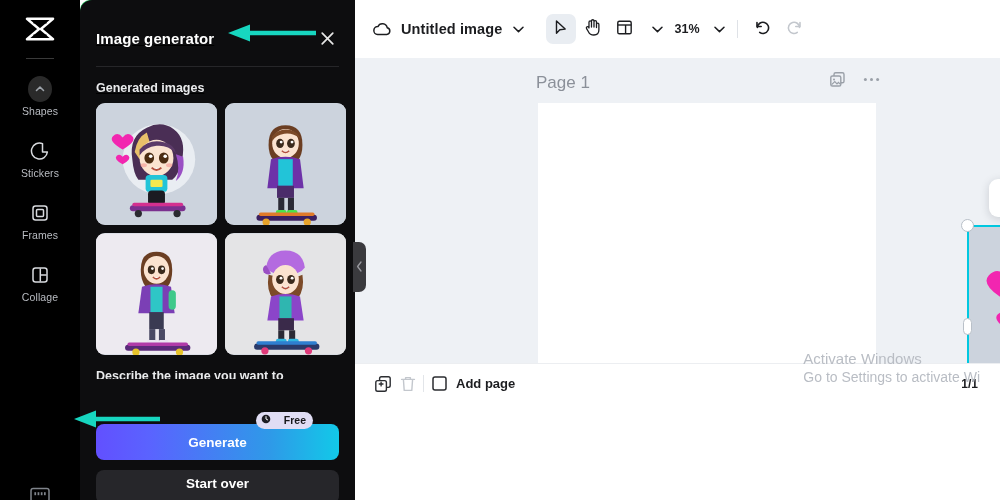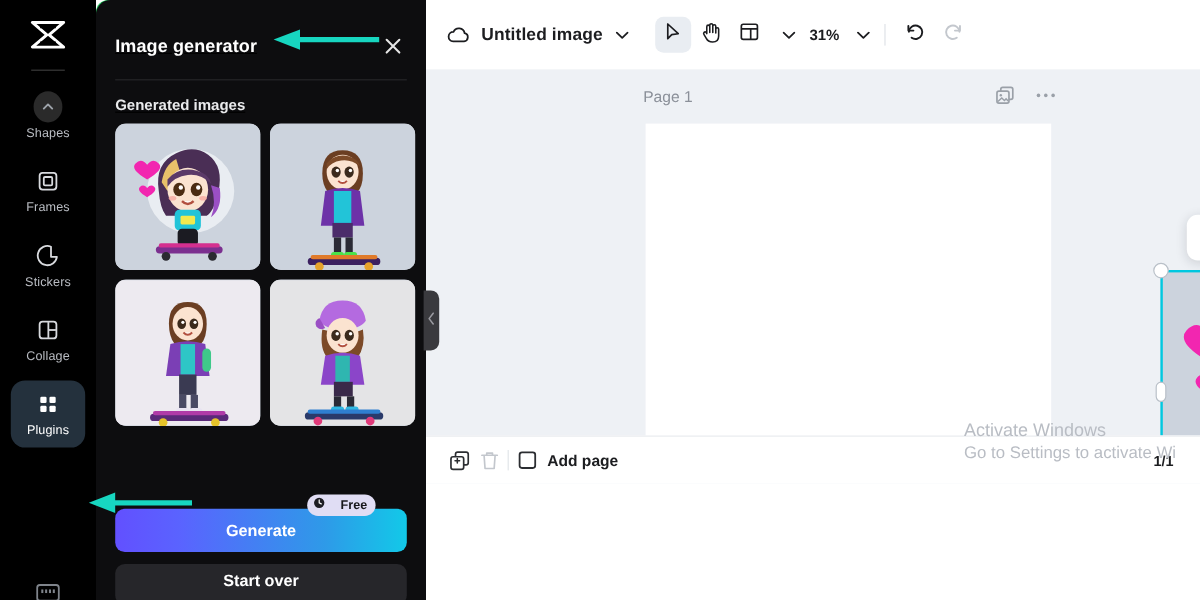--- a/index.html
+++ b/index.html
@@ -101,21 +101,21 @@
   .tool-cluster { position:absolute; left:50%; transform:translateX(-50%); display:flex; align-items:center; gap:2px; }
   .tbtn {
     width:30px;height:30px;border-radius:7px; display:flex;align-items:center;justify-content:center;
     cursor:pointer; background:transparent;
   }
   .tbtn.sel { background:#e9edf2; }
   .zoomlabel { font-size:12.5px; color:#1c1d20; font-weight:bold; margin:0 2px 0 8px; }
   .vsep { width:1px; height:18px; background:#dfe2e7; margin:0 8px; }
 
   .canvas-area { flex:1; position:relative; background:#eef1f5; overflow:hidden; }
-  .page-label { position:absolute; left:181px; top:15px; font-size:13px; color:#8b9099;text-align:right; }
+  .page-label { position:absolute; left:181px; top:15px; font-size:17px; color:#8b9099;text-align:right; }
   .page-actions { position:absolute; right:120px; top:12px; display:flex; align-items:center; gap:16px; }
   .pg-ico { width:18px;height:18px; cursor:pointer; display:flex;align-items:center;justify-content:center; color:#9aa0a8;}
   .artboard {
     position:absolute; left:183px; top:45px; width:338px; height:333px;
     background:#fff;
   }
   .sel-img { position:absolute; left:612px; top:167px; width:203px; height:202px; }
   .sel-img svg { width:100%; height:100%; display:block; }
   .sel-box { position:absolute; left:612px; top:167px; width:203px; height:202px; border:2px solid #00c8e0; box-sizing:border-box; pointer-events:none;}
   .h {
@@ -170,58 +170,47 @@
             </svg>
         </span>
       </span>
       <span class="ri-lab">Shapes</span>
     </div>
 
 
     <div class="rail-item">
       <span class="ri-ico">
         <svg width="20" height="20" viewBox="0 0 20 20">
-            <rect x="3" y="3" width="14" height="14" rx="2.5" fill="none" stroke="#d8dade" stroke-width="1.5"></rect>
-            <rect x="6.5" y="6.5" width="7" height="7" rx="1" fill="none" stroke="#d8dade" stroke-width="1.5"></rect>
-          </svg>
-      </span>
-      <span class="ri-lab">Frames</span>
+            <path d="M12.5 2.6 A8 8 0 1 0 17.4 11 L12.5 11 Z" fill="none" stroke="#d8dade" stroke-width="1.5" stroke-linejoin="round"></path>
+          </svg>
+      </span>
+      <span class="ri-lab">Stickers</span>
     </div>
 
     <div class="rail-item">
       <span class="ri-ico">
         <svg width="20" height="20" viewBox="0 0 20 20">
-            <path d="M12.5 2.6 A8 8 0 1 0 17.4 11 L12.5 11 Z" fill="none" stroke="#d8dade" stroke-width="1.5" stroke-linejoin="round"></path>
-          </svg>
-      </span>
-      <span class="ri-lab">Stickers</span>
+            <rect x="3" y="3" width="14" height="14" rx="2.5" fill="none" stroke="#d8dade" stroke-width="1.5"></rect>
+            <rect x="6.5" y="6.5" width="7" height="7" rx="1" fill="none" stroke="#d8dade" stroke-width="1.5"></rect>
+          </svg>
+      </span>
+      <span class="ri-lab">Frames</span>
     </div>
 
     <div class="rail-item">
       <span class="ri-ico">
         <svg width="20" height="20" viewBox="0 0 20 20">
             <rect x="3" y="3" width="14" height="14" rx="2.5" fill="none" stroke="#d8dade" stroke-width="1.5"></rect>
             <path d="M10.3 3.4 L10.3 16.6" stroke="#d8dade" stroke-width="1.5"></path>
             <path d="M10.3 10 L16.6 10" stroke="#d8dade" stroke-width="1.5"></path>
           </svg>
       </span>
       <span class="ri-lab">Collage</span>
     </div>
 
-    <div class="rail-item active">
-      <span class="ri-ico">
-        <svg width="20" height="20" viewBox="0 0 20 20">
-          <rect x="3.6" y="3.6" width="5.2" height="5.2" rx="1.1" fill="#fff"></rect>
-          <rect x="11.2" y="3.6" width="5.2" height="5.2" rx="1.1" fill="#fff"></rect>
-          <rect x="3.6" y="11.2" width="5.2" height="5.2" rx="1.1" fill="#fff"></rect>
-          <rect x="11.2" y="11.2" width="5.2" height="5.2" rx="1.1" fill="#fff"></rect>
-        </svg>
-      </span>
-      <span class="ri-lab">Plugins</span>
-    </div>
 
     <div class="rail-bottom">
       <span>
         <svg width="22" height="18" viewBox="0 0 22 18">
             <rect x="2" y="2.5" width="18" height="13" rx="2.2" fill="none" stroke="#7f848b" stroke-width="1.5"></rect>
             <rect x="5.4" y="6.2" width="1.7" height="3" fill="#7f848b"></rect>
             <rect x="8.6" y="6.2" width="1.7" height="3" fill="#7f848b"></rect>
             <rect x="11.8" y="6.2" width="1.7" height="3" fill="#7f848b"></rect>
             <rect x="15" y="6.2" width="1.7" height="3" fill="#7f848b"></rect>
           </svg>
@@ -351,20 +340,21 @@
             <rect x="52" y="87" width="9" height="5" rx="2" fill="#2fb6e0"></rect>
             <rect x="24" y="91" width="54" height="5" rx="2.5" fill="#2a3a6a"></rect>
             <rect x="26" y="89" width="50" height="3" rx="1.5" fill="#2f7fd0"></rect>
             <circle cx="33" cy="97" r="3" fill="#e03a7a"></circle>
             <circle cx="69" cy="97" r="3" fill="#e03a7a"></circle>
           </g>
         </svg>
       </div>
     </div>
 
+    <div class="prompt-label">Describe the image you want to</div>
 
     <div class="free-badge">
       <span>
         <svg width="10" height="10" viewBox="0 0 10 10">
               <circle cx="5" cy="5" r="4.3" fill="#1d1d24"></circle>
               <path d="M5 2.6 L5 5 L6.7 5.9" stroke="#fff" stroke-width="1" fill="none" stroke-linecap="round"></path>
             </svg>
       </span>
       <span>Free</span>
     </div>

